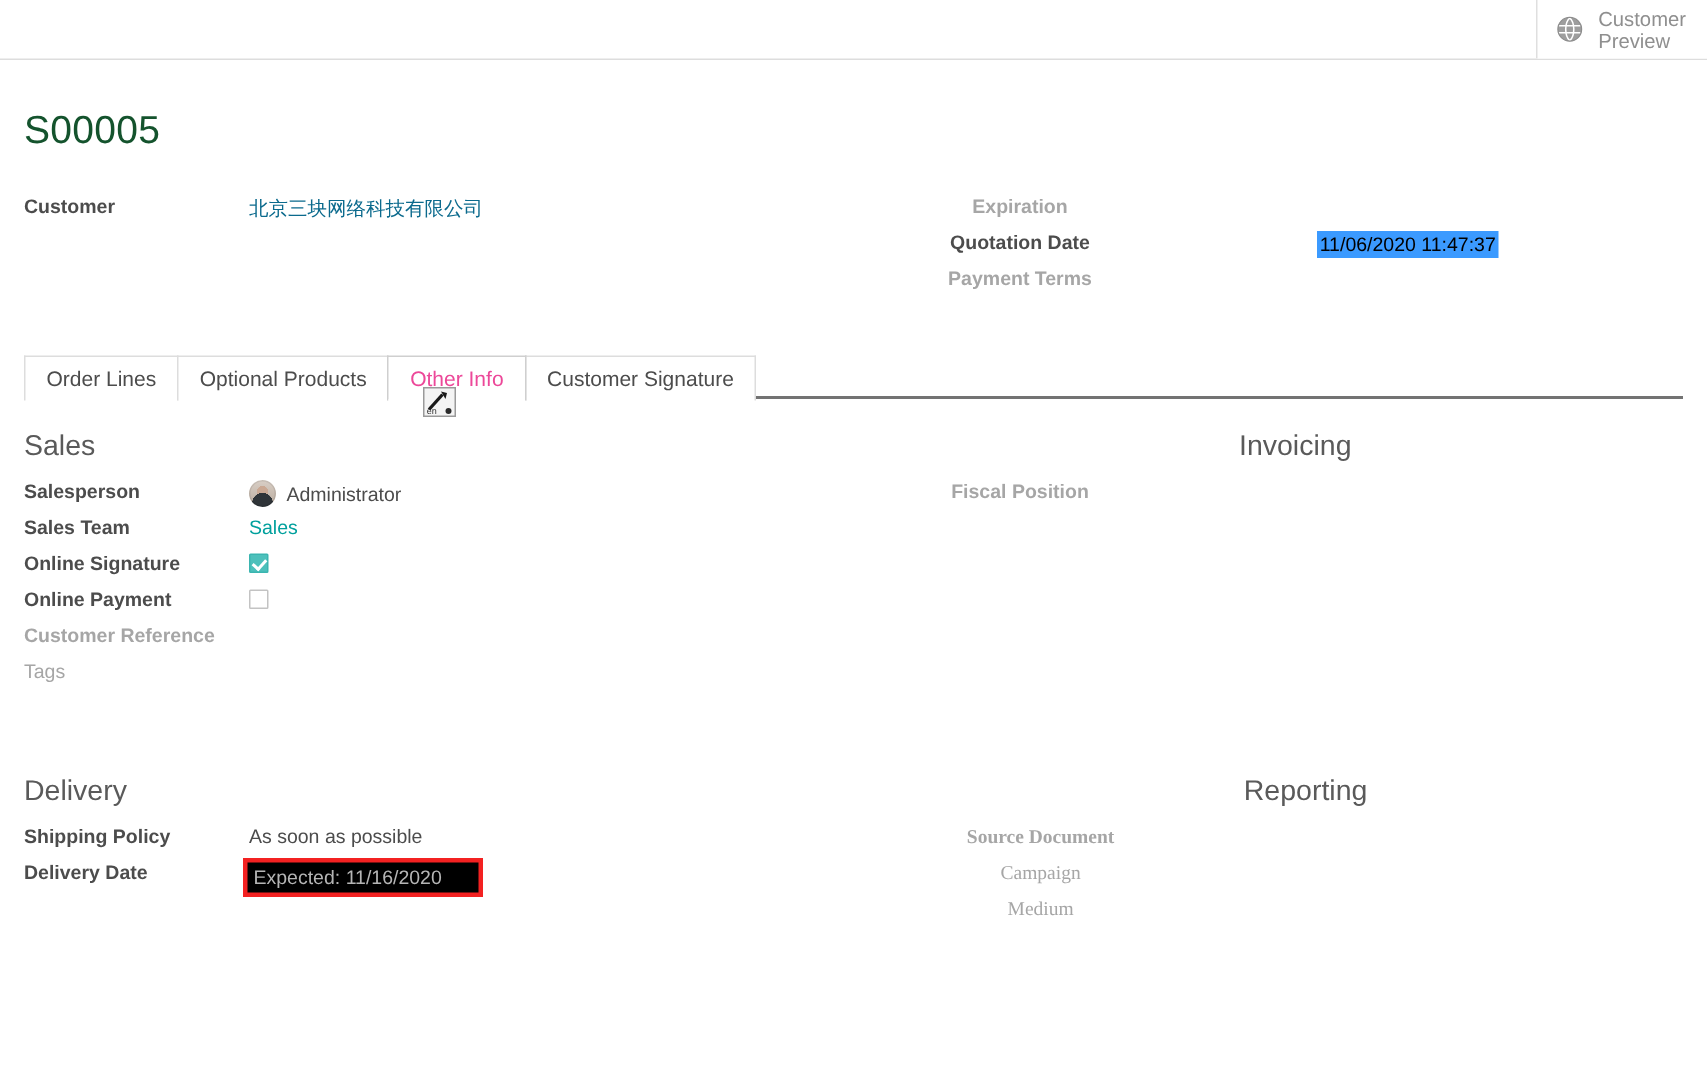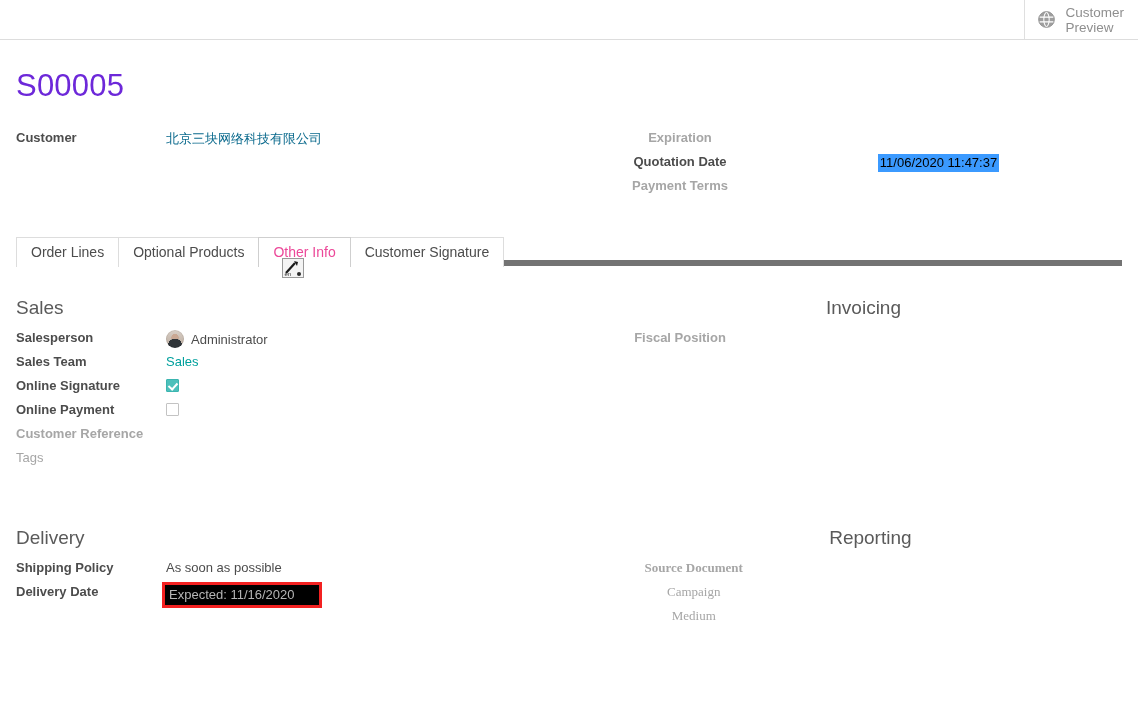--- a/index.html
+++ b/index.html
@@ -44,23 +44,23 @@
   }
 
   
   .sheet {
     position: relative;
     padding: 0 16px;
     height: 678px;
   }
 
   .record-title {
-    font-size: 31px;
+    font-size: 26px;
     font-weight: 400;
-    color: #6d28d9;
+    color: #14532d;
     margin: 28px 0 0 0;
     letter-spacing: 0.2px;
     line-height: 36px;
   }
 
   
   .group {
     display: flex;
     width: 100%;
   }
@@ -89,21 +89,21 @@
     background: #3b9aff;
     color: #000000;
     padding: 1px 2px;
     display: inline-block;
     line-height: 16px;
   }
 
   
   .notebook {
     margin-top: 34px;
-    border-bottom: 6px solid #737373;
+    border-bottom: 2px solid #737373;
     height: 30px;
     position: relative;
   }
   .tabs {
     display: flex;
     align-items: flex-end;
     height: 30px;
     padding-left: 0;
   }
   .tab {
@@ -144,21 +144,21 @@
   }
 
   
   .section-title {
     font-size: 19px;
     font-weight: 400;
     color: #5a5a5a;
     margin: 0 0 10px 0;
     line-height: 24px;
   }
-  .block-sales    { margin-top: 30px; }
+  .block-sales    { margin-top: 20px; }
   .block-delivery { margin-top: 52px; gap: 28px; }
 
   .avatar {
     width: 18px; height: 18px;
     border-radius: 50%;
     display: inline-block;
     vertical-align: -4px;
     margin-right: 7px;
     background:
       radial-gradient(circle at 50% 86%, #2f3438 0 38%, rgba(0,0,0,0) 39%),

